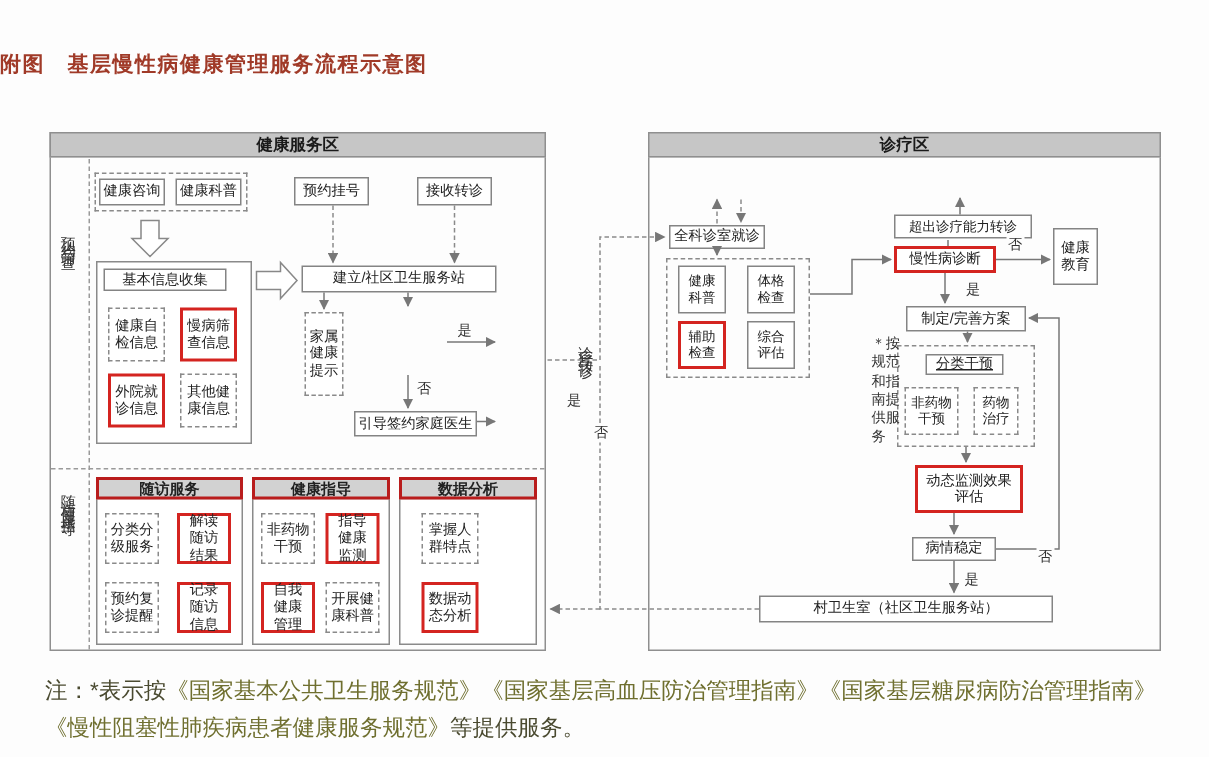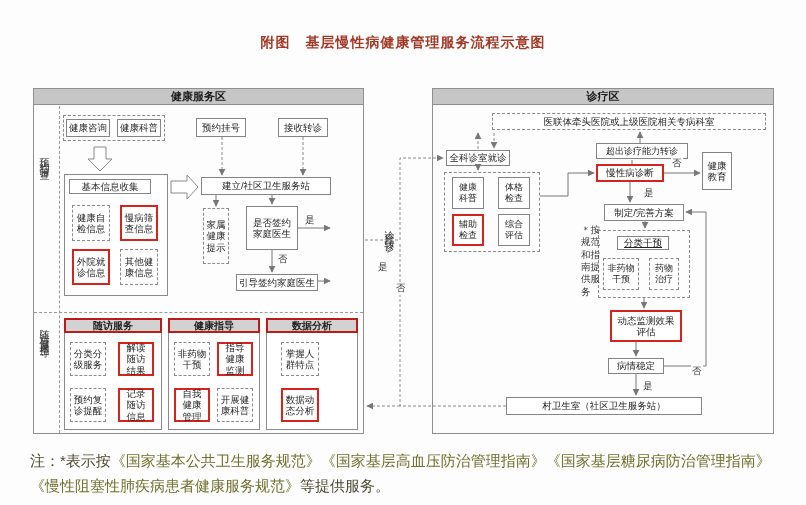--- a/index.html
+++ b/index.html
@@ -1,19 +1,19 @@
 <!DOCTYPE html>
 <html style="--highlight: #d42420; --title-text: #a03a28; --zone-header-bg: #c6c6c6;"><head>
 <meta charset="utf-8">
 <style>
   html,body{margin:0;padding:0;background:#fff;}
   #stage{position:relative;width:806px;height:505px;background:#fdfdfd;overflow:hidden;
          font-family:"Liberation Sans","DejaVu Sans",sans-serif;color:#222;}
   .abs{position:absolute;box-sizing:border-box;}
-  .title{left:0;top:34px;width:806px;text-align:center;font-size:14px;font-weight:bold;
+  .title{left:0;top:34px;width:806px;text-align:left;font-size:14px;font-weight:bold;
          letter-spacing:1px;color:var(--title-text,#a03a28);}
   .zone{border:1px solid #8f8f8f;background:transparent;}
   .zhdr{background:var(--zone-header-bg,#c6c6c6);border:1px solid #8f8f8f;display:flex;align-items:center;
         justify-content:center;font-size:11px;font-weight:bold;color:#1a1a1a;}
   .ghdr{background:#d2d2d2;border:2px solid #b91c1c;display:flex;align-items:center;justify-content:center;
         font-size:10px;font-weight:bold;color:#222;}
   .grp{border:1px solid #8a8a8a;background:#fff;}
   .box{display:flex;align-items:center;justify-content:center;text-align:center;background:#fff;
        font-size:9.5px;line-height:1.2;padding:1px 2px;color:#222;}
   .solid{border:1px solid #848484;}
@@ -53,21 +53,20 @@
 
   <div class="abs grp" style="left:64px;top:174px;width:104px;height:122px;"></div>
   <div class="abs box solid" style="left:69px;top:179px;width:82px;height:15px;">基本信息收集</div>
   <div class="abs box dashed" style="left:72px;top:205px;width:38px;height:36px;">健康自检信息</div>
   <div class="abs box red" style="left:120px;top:205px;width:38px;height:36px;">慢病筛查信息</div>
   <div class="abs box red" style="left:72px;top:249px;width:38px;height:36px;">外院就诊信息</div>
   <div class="abs box dashed" style="left:120px;top:249px;width:38px;height:36px;">其他健康信息</div>
 
   <div class="abs box solid" style="left:201px;top:177px;width:130px;height:18px;">建立/社区卫生服务站</div>
   <div class="abs box dashed" style="left:203px;top:208px;width:26px;height:56px;">家属健康提示</div>
-  <div class="abs box solid" style="left:246px;top:206px;width:52px;height:44px;">是否签约家庭医生</div>
   <div class="abs box solid" style="left:236px;top:274px;width:82px;height:17px;">引导签约家庭医生</div>
 
   <div class="abs flag" style="left:304px;top:214px;">是</div>
   <div class="abs flag" style="left:277px;top:253px;">否</div>
 
   <div class="abs grp" style="left:64px;top:318px;width:98px;height:112px;"></div>
   <div class="abs ghdr" style="left:64px;top:318px;width:98px;height:15px;">随访服务</div>
   <div class="abs box dashed" style="left:70px;top:342px;width:36px;height:34px;">分类分级服务</div>
   <div class="abs box red" style="left:118px;top:342px;width:36px;height:34px;">解读随访结果</div>
   <div class="abs box dashed" style="left:70px;top:388px;width:36px;height:34px;">预约复诊提醒</div>
@@ -85,21 +84,20 @@
   <div class="abs box dashed" style="left:281px;top:342px;width:38px;height:34px;">掌握人群特点</div>
   <div class="abs box red" style="left:281px;top:388px;width:38px;height:34px;">数据动态分析</div>
 
   <div class="abs vlabel" style="left:382px;top:222px;height:95px;">诊疗与转诊</div>
   <div class="abs flag" style="left:377px;top:261px;">是</div>
   <div class="abs flag" style="left:395px;top:282px;">否</div>
 
   <div class="abs zone" style="left:432px;top:88px;width:342px;height:346px;"></div>
   <div class="abs zhdr" style="left:432px;top:88px;width:342px;height:17px;">诊疗区</div>
 
-  <div class="abs box dashed" style="left:492px;top:113px;width:274px;height:17px;">医联体牵头医院或上级医院相关专病科室</div>
   <div class="abs box solid" style="left:446px;top:150px;width:64px;height:16px;">全科诊室就诊</div>
 
   <div class="abs dgroup" style="left:444px;top:172px;width:96px;height:80px;"></div>
   <div class="abs box solid f9" style="left:452px;top:177px;width:32px;height:32px;">健康科普</div>
   <div class="abs box solid f9" style="left:498px;top:177px;width:32px;height:32px;">体格检查</div>
   <div class="abs box red f9" style="left:452px;top:214px;width:32px;height:32px;">辅助检查</div>
   <div class="abs box solid f9" style="left:498px;top:214px;width:32px;height:32px;">综合评估</div>
 
   <div class="abs box solid f9" style="left:596px;top:143px;width:92px;height:16px;">超出诊疗能力转诊</div>
   <div class="abs box red" style="left:596px;top:164px;width:68px;height:18px;">慢性病诊断</div>

